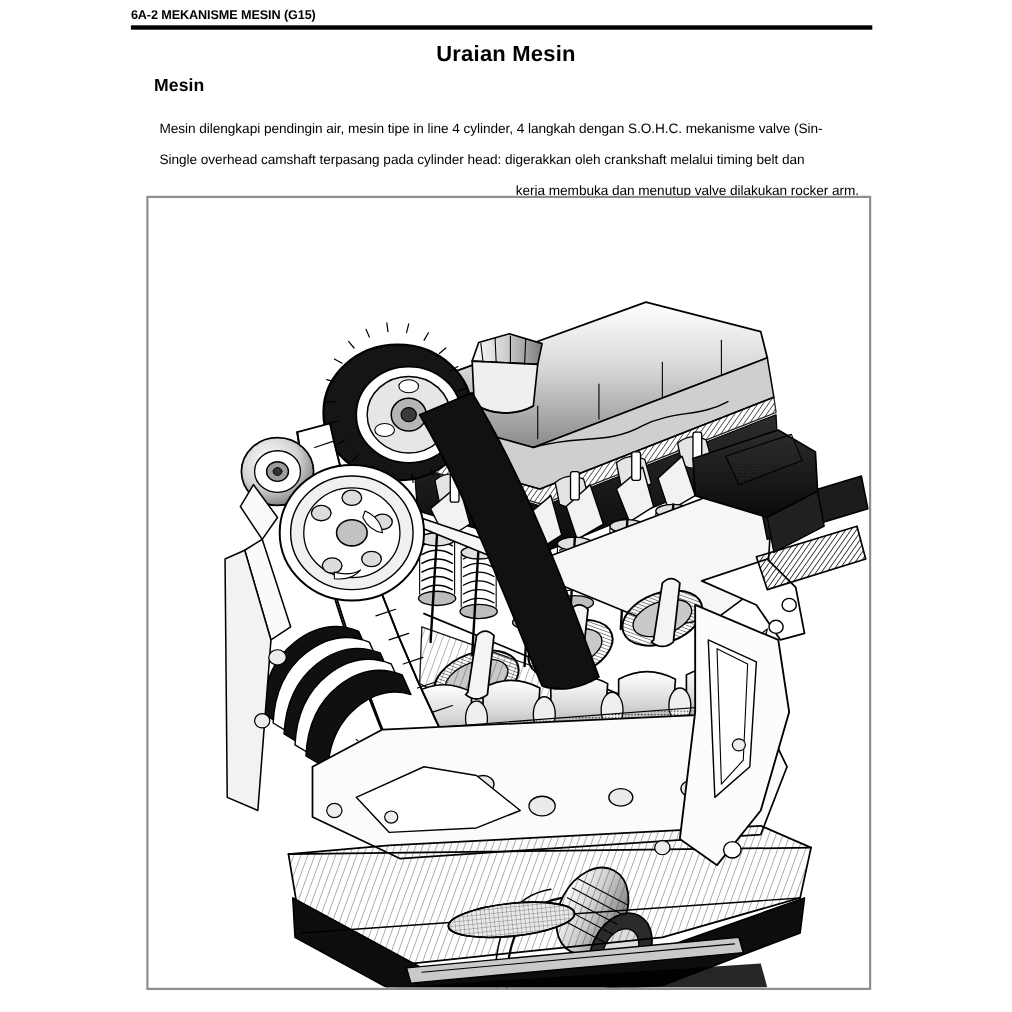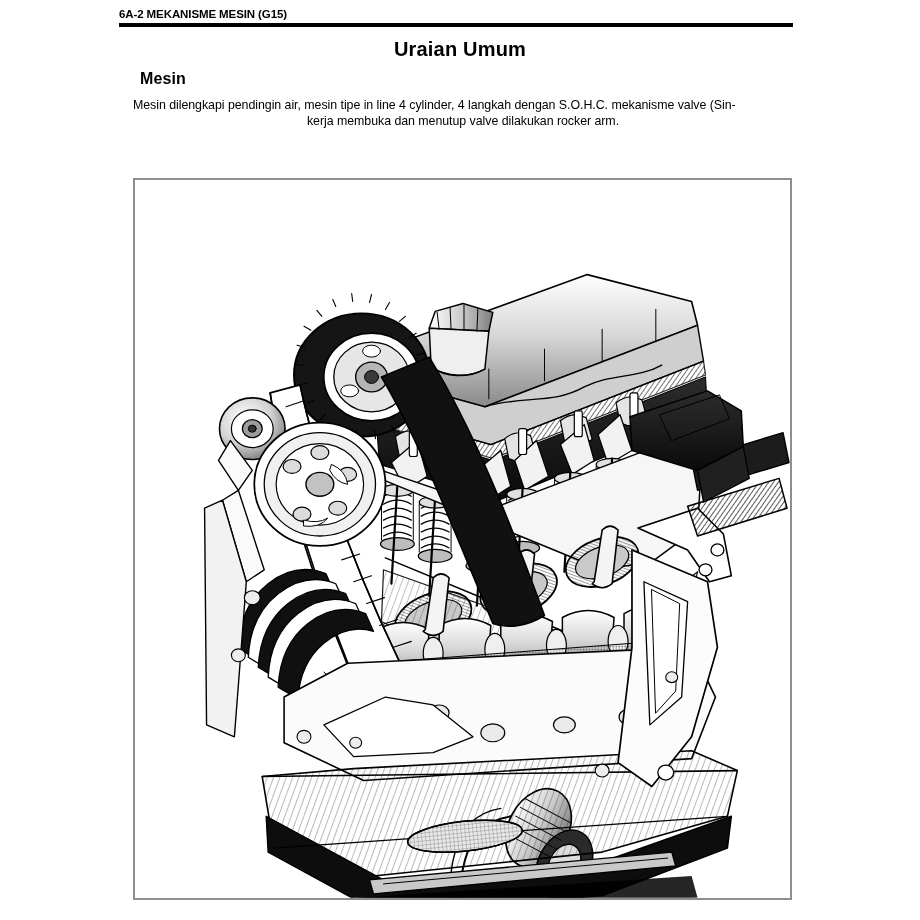--- a/index.html
+++ b/index.html
@@ -71,23 +71,23 @@
     position: absolute;
     left: 133px;
     top: 97px;
     width: 660px;
     font-size: 12.4px;
     line-height: 16.2px;
     text-align: justify;
     text-justify: inter-word;
     letter-spacing: -0.05px;
   }
-  .body-copy p { margin: 0; }
+  .body-copy p { margin: 12px; }
   .body-copy p + p { margin-top: 0px; }
-  .body-copy .last { text-align: center; }
+  .body-copy .last { text-align: right; }
 
   
   .figure-frame {
     position: absolute;
     left: 133px;
     top: 178px;
     width: 659px;
     height: 722px;
     border: 2px solid #8e8e8e;
     background: #ffffff;
@@ -110,26 +110,27 @@
 </head>
 <body>
 
 <div class="page">
 
   <div class="header-zone">
     <div class="header-text">6A-2 MEKANISME MESIN (G15)</div>
     <div class="header-rule"></div>
   </div>
 
-  <div class="doc-title">Uraian Umum</div>
+  <div class="doc-title">Uraian Mesin</div>
 
   <div class="section-heading">Mesin</div>
 
   <div class="body-copy">
     <p>Mesin dilengkapi pendingin air, mesin tipe in line 4 cylinder, 4 langkah dengan S.O.H.C. mekanisme valve (Sin-</p>
+    <p>Single overhead camshaft terpasang pada cylinder head: digerakkan oleh crankshaft melalui timing belt dan</p>
     <p class="last">kerja membuka dan menutup valve dilakukan rocker arm.</p>
   </div>
 
   <div class="figure-frame">
     <div class="figure-inner">
       <svg class="figure-svg" viewBox="0 0 659 722" preserveAspectRatio="xMidYMid meet">
         <defs>
 
           <pattern id="hatchA" width="4" height="4" patternUnits="userSpaceOnUse" patternTransform="rotate(35)">
             <line x1="0" y1="0" x2="0" y2="4" stroke="#111" stroke-width="1.4"></line>

